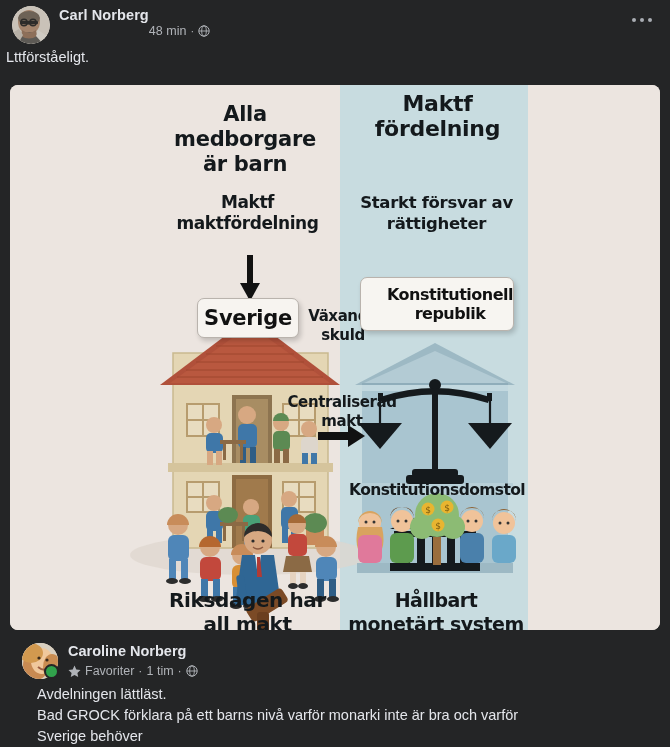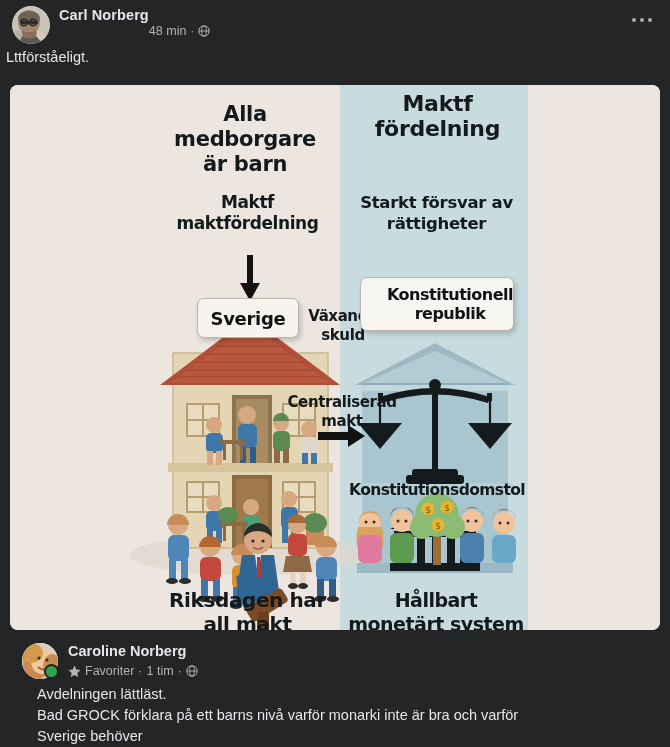--- a/index.html
+++ b/index.html
@@ -64,21 +64,21 @@
   .t-riks{left:150px;top:503px;width:175px;font-size:20px;line-height:24px;letter-spacing:-.4px;}
   .t-hall{left:333px;top:503px;width:186px;font-size:19px;line-height:24px;letter-spacing:-.5px;}
 
   
   .sverige-box{
     position:absolute;left:187px;top:213px;width:100px;height:38px;
     background:#f7f4f0;border:1.5px solid #b9b3ad;border-radius:7px;
     display:flex;align-items:center;justify-content:center;
     box-shadow:2px 3px 5px rgba(0,0,0,.18);
   }
-  .sverige-box span{font-family:"DejaVu Sans",sans-serif;font-weight:bold;font-size:18px;color:#111;letter-spacing:-.3px;}
+  .sverige-box span{font-family:"DejaVu Sans",sans-serif;font-weight:bold;font-size:21px;color:#111;letter-spacing:-.3px;}
 
   
   .krep-box{
     position:absolute;left:350px;top:192px;width:152px;height:52px;
     background:#f7f5f1;border:1.5px solid #b9b3ad;border-radius:7px;
     display:flex;align-items:center;justify-content:flex-end;
     box-shadow:2px 3px 5px rgba(0,0,0,.18);z-index:4;
   }
   .krep-box span{font-family:"DejaVu Sans",sans-serif;font-weight:bold;font-size:16px;line-height:19px;
                  color:#111;text-align:center;letter-spacing:-.5px;}

